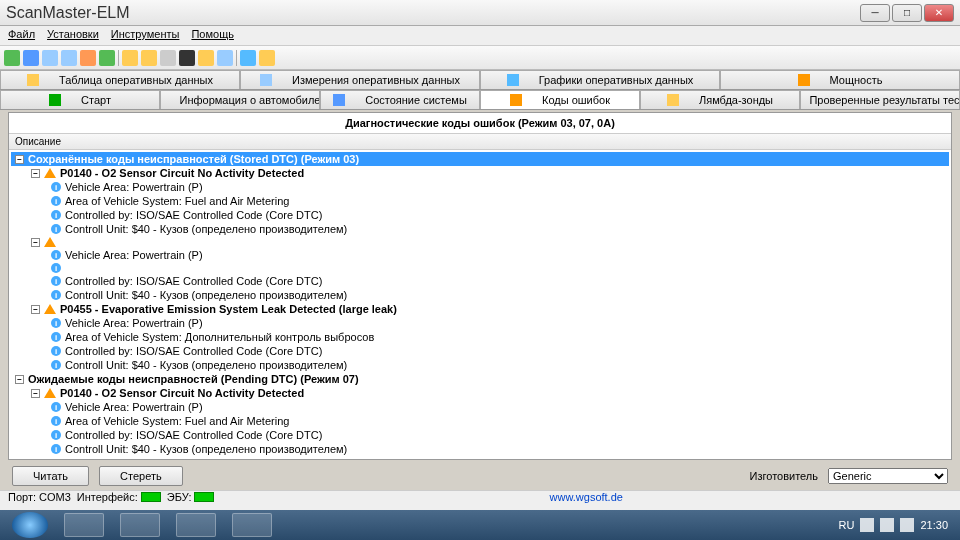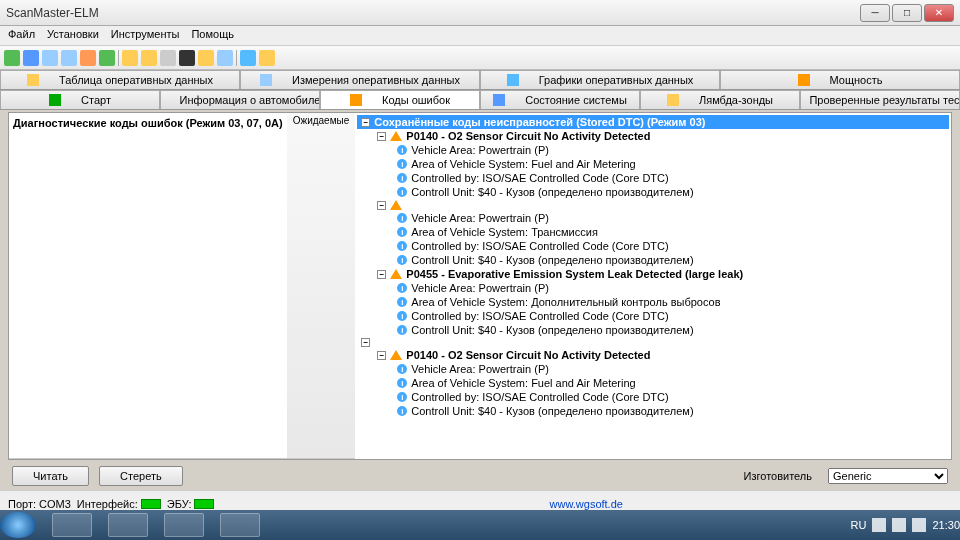--- a/index.html
+++ b/index.html
@@ -1,58 +1,58 @@
 <!DOCTYPE html>
 <html><head>
 <meta charset="utf-8">
 <style>
 * { box-sizing: border-box; margin: 0; padding: 0; font-family: Tahoma, sans-serif; font-size: 11px; }
 body { background: #d4d0c8; width: 960px; height: 540px; overflow: hidden; position: relative; }
 
 .titlebar { height: 26px; background: linear-gradient(to bottom, #f8f8f8, #e4e4e4); border-bottom: 1px solid #aaa; display: flex; align-items: center; padding: 0 6px; justify-content: space-between; }
-.titlebar .title { font-size: 12px; color: #333; }
+.titlebar .title { font-size: 16px; color: #333; }
 .winbtns { display: flex; gap: 2px; }
 .winbtn { width: 30px; height: 18px; border: 1px solid #888; background: linear-gradient(#f0f0f0,#ddd); border-radius: 3px; display: flex; align-items: center; justify-content: center; font-size: 10px; cursor: pointer; }
 .winbtn.close { background: linear-gradient(#e88,#c44); color: #fff; }
 
-.menubar { height: 20px; display: flex; gap: 12px; padding: 2px 8px; background: #efefef; border-bottom: 1px solid #ccc; }
+.menubar { height: 20px; display: flex; gap: 12px; padding: 2px 8px; background: #efefef; border-bottom: 1px solid #ccc; text-decoration: underline; }
 .menubar span { cursor: pointer; }
 
 .toolbar { height: 24px; background: linear-gradient(#fafafa,#e8e8e8); border-bottom: 1px solid #bbb; display: flex; align-items: center; padding: 0 4px; gap: 3px; }
 .tbicon { width: 16px; height: 16px; display: inline-block; border-radius: 2px; }
 
 .tabs { display: flex; background: #e8e8e8; border-bottom: 1px solid #999; }
 .tab { flex: 1; padding: 3px 6px; border: 1px solid #aaa; border-bottom: none; background: linear-gradient(#f4f4f4,#e0e0e0); text-align: center; cursor: pointer; display: flex; align-items: center; justify-content: center; gap: 20px; font-size: 10px; white-space: nowrap; overflow: hidden; }
 .tab.active { background: #fff; font-weight: normal; }
 .tabicon { width: 12px; height: 12px; display: inline-block; }
 
-.content { background: #fff; height: 348px; border: 1px solid #999; margin: 2px 8px; display: flex; flex-direction: row; }
+.content { background: #fff; height: 348px; border: 1px solid #999; margin: 2px 8px; display: flex; flex-direction: column; }
 .content-header { text-align: center; font-weight: bold; padding: 4px; border-bottom: 1px solid #ccc; }
 .colhead { padding: 2px 6px; background: linear-gradient(#f8f8f8,#e8e8e8); border-bottom: 1px solid #ccc; font-size: 10px; }
 .tree { flex: 1; overflow-y: auto; padding: 2px; font-size: 10px; }
 .tree-row { padding: 1px 4px; display: flex; align-items: center; gap: 4px; white-space: nowrap; }
 .tree-row.sel { background: #3399ff; color: #fff; }
 .tree-row.bold { font-weight: bold; }
 .indent1 { padding-left: 20px; }
 .indent2 { padding-left: 40px; }
 .exp { width: 9px; height: 9px; border: 1px solid #888; display: inline-flex; align-items: center; justify-content: center; font-size: 8px; background: #fff; color: #000; }
 .warn-icon { width: 0; height: 0; border-left: 6px solid transparent; border-right: 6px solid transparent; border-bottom: 10px solid #ff9900; display: inline-block; }
 .info-icon { width: 10px; height: 10px; background: #44aaff; border-radius: 50%; color: #fff; display: inline-flex; align-items: center; justify-content: center; font-size: 8px; font-weight: bold; }
 
 .bottom-bar { display: flex; justify-content: space-between; align-items: center; padding: 4px 12px; }
 .btn { padding: 3px 20px; border: 1px solid #888; background: linear-gradient(#f8f8f8,#e0e0e0); border-radius: 2px; cursor: pointer; }
-.mfg { display: flex; align-items: center; gap: 16px; }
+.mfg { display: flex; align-items: center; gap: 10px; }
 .mfg select { width: 120px; font-size: 11px; }
 
-.statusbar { position: absolute; bottom: 30px; left: 0; right: 0; height: 20px; background: #efefef; border-top: 1px solid #ccc; display: flex; align-items: flex-end; padding: 0 8px; gap: 6px; font-size: 10px; }
+.statusbar { position: absolute; bottom: 30px; left: 0; right: 0; height: 20px; background: #efefef; border-top: 1px solid #ccc; display: flex; align-items: flex-start; padding: 0 8px; gap: 6px; font-size: 10px; }
 .status-item { display: flex; align-items: center; gap: 3px; }
 .status-led { width: 20px; height: 10px; background: #0c0; border: 1px solid #080; }
 .link { color: #0044cc; margin-left: auto; margin-right: auto; }
 
-.taskbar { position: absolute; bottom: 0; left: 0; right: 0; height: 30px; background: linear-gradient(#4a6a8a,#2a4a6a); display: flex; align-items: center; padding: 0 0; gap: 16px; margin-top: 40px; }
+.taskbar { position: absolute; bottom: 0; left: 0; right: 0; height: 30px; background: linear-gradient(#4a6a8a,#2a4a6a); display: flex; align-items: center; padding: 0 12px; gap: 16px; margin-top: 40px; }
 .start { width: 36px; height: 26px; background: radial-gradient(circle,#8cf,#048); border-radius: 50%; }
 .task-item { width: 40px; height: 24px; background: rgba(255,255,255,0.15); border: 1px solid rgba(255,255,255,0.3); border-radius: 2px; }
 .tray { margin-left: auto; display: flex; align-items: center; gap: 6px; color: #fff; font-size: 10px; }
 .tray-icon { width: 14px; height: 14px; opacity: 0.8; }
 </style>
 </head>
 <body>
 
 <div class="titlebar">
   <span class="title">ScanMaster-ELM</span>
@@ -109,41 +109,41 @@
   </div>
 <div class="tabs" id="tabs2">
     <div class="tab">
       <span class="tabicon" style="background: rgb(0, 170, 0);"></span>
       <span>Старт</span>
     </div>
     <div class="tab">
       <span class="tabicon" style="background: rgb(85, 153, 255);"></span>
       <span>Информация о автомобиле</span>
     </div>
+    <div class="tab">
+      <span class="tabicon" style="background: rgb(85, 153, 255);"></span>
+      <span>Состояние системы</span>
+    </div>
     <div class="tab active">
       <span class="tabicon" style="background: rgb(255, 153, 0);"></span>
       <span>Коды ошибок</span>
     </div>
     <div class="tab">
-      <span class="tabicon" style="background: rgb(85, 153, 255);"></span>
-      <span>Состояние системы</span>
-    </div>
-    <div class="tab">
       <span class="tabicon" style="background: rgb(255, 204, 85);"></span>
       <span>Лямбда-зонды</span>
     </div>
     <div class="tab">
       <span class="tabicon" style="background: rgb(0, 170, 0);"></span>
       <span>Проверенные результаты теста</span>
     </div>
   </div>
 
 <div class="content">
   <div class="content-header">Диагностические коды ошибок (Режим 03, 07, 0A)</div>
-  <div class="colhead">Ожидаемые</div>
+  <div class="colhead">Описание</div>
   <div class="tree" id="tree">
       <div class="tree-row sel bold">
         <span class="exp">−</span>
         <span>Сохранённые коды неисправностей (Stored DTC) (Режим 03)</span>
       </div>
       <div class="tree-row indent1 bold">
         <span class="exp">−</span>
         <span class="warn-icon"></span>
         <span>P0140 - O2 Sensor Circuit No Activity Detected</span>
       </div>
@@ -166,21 +166,20 @@
       <div class="tree-row indent1 bold">
         <span class="exp">−</span>
         <span class="warn-icon"></span>
       </div>
       <div class="tree-row indent2">
         <span class="info-icon">i</span>
         <span>Vehicle Area: Powertrain (P)</span>
       </div>
       <div class="tree-row indent2">
         <span class="info-icon">i</span>
-        <span>Area of Vehicle System: Трансмиссия</span>
       </div>
       <div class="tree-row indent2">
         <span class="info-icon">i</span>
         <span>Controlled by: ISO/SAE Controlled Code (Core DTC)</span>
       </div>
       <div class="tree-row indent2">
         <span class="info-icon">i</span>
         <span>Controll Unit: $40 - Кузов (определено производителем)</span>
       </div>
       <div class="tree-row indent1 bold">
@@ -199,20 +198,21 @@
       <div class="tree-row indent2">
         <span class="info-icon">i</span>
         <span>Controlled by: ISO/SAE Controlled Code (Core DTC)</span>
       </div>
       <div class="tree-row indent2">
         <span class="info-icon">i</span>
         <span>Controll Unit: $40 - Кузов (определено производителем)</span>
       </div>
       <div class="tree-row bold">
         <span class="exp">−</span>
+        <span>Ожидаемые коды неисправностей (Pending DTC) (Режим 07)</span>
       </div>
       <div class="tree-row indent1 bold">
         <span class="exp">−</span>
         <span class="warn-icon"></span>
         <span>P0140 - O2 Sensor Circuit No Activity Detected</span>
       </div>
       <div class="tree-row indent2">
         <span class="info-icon">i</span>
         <span>Vehicle Area: Powertrain (P)</span>
       </div>

